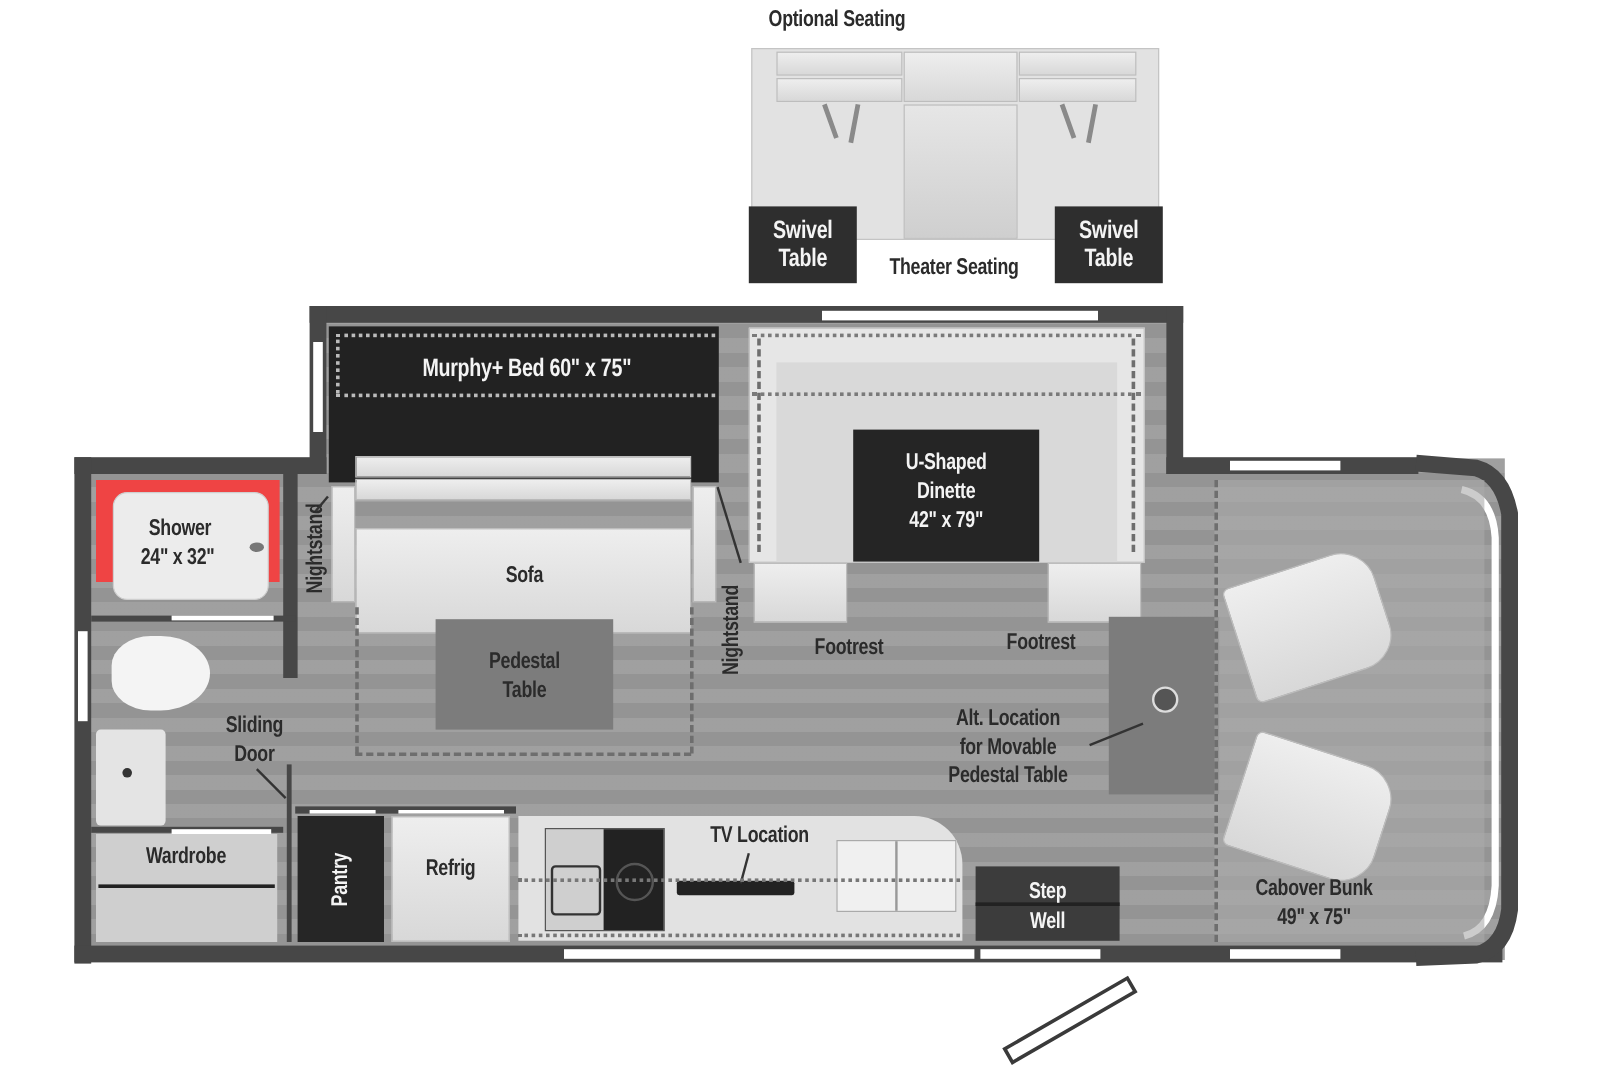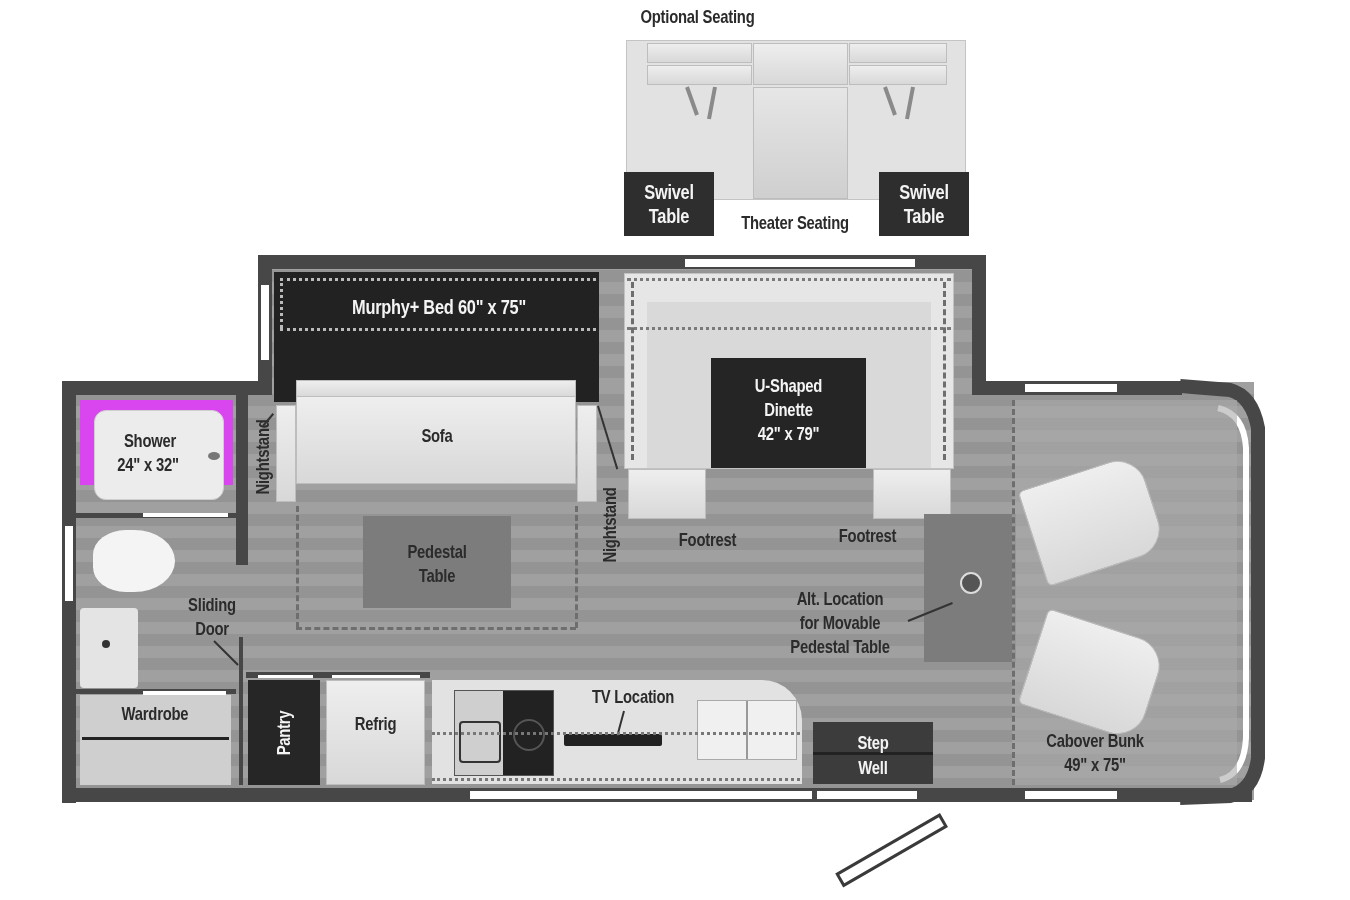--- a/index.html
+++ b/index.html
@@ -87,21 +87,21 @@
 
 <div class="dark" style="left:274px; top:272px; width:325px; height:130px; background:#222;">
   <div class="dot-h" style="left:6px; top:6px; width:316px;"></div>
   <div class="dot-h" style="left:6px; top:56px; width:316px;"></div>
   <div class="dot-v" style="left:6px; top:6px; height:50px;"></div>
   <div class="lbl white" style="left:40px; top:24px; width:250px; font-size:21px;">Murphy+ Bed 60" x 75"</div>
 </div>
 
 <div class="furn" style="left:296px; top:380px; width:280px; height:18px;"></div>
 <div class="furn" style="left:296px; top:399px; width:280px; height:18px;"></div>
-<div class="furn" style="left:296px; top:396px; width:280px; height:88px;">
+<div class="furn" style="left:296px; top:440px; width:280px; height:88px;">
   <div class="lbl" style="left:90px; top:28px; width:100px;">Sofa</div>
 </div>
 <div class="furn" style="left:276px; top:405px; width:20px; height:97px;"></div>
 <div class="furn" style="left:577px; top:405px; width:20px; height:97px;"></div>
 <div class="lbl vert" style="left:213px; top:446px; width:100px;">Nightstand</div>
 <div class="lbl vert" style="left:560px; top:514px; width:100px;">Nightstand</div>
 <div class="leader" style="left:263px; top:425px; width:16px; transform:rotate(-50deg);"></div>
 <div class="leader" style="left:598px; top:405px; width:66px; transform:rotate(73deg);"></div>
 
 <div class="dash-v" style="left:296px; top:506px; height:122px;"></div>
@@ -140,21 +140,21 @@
 
 <div class="abs" style="left:1012px; top:400px; width:225px; height:385px; background:rgba(170,170,170,0.6);"></div>
 <div class="dash-v" style="left:1012px; top:400px; height:385px;"></div>
 <div class="furn" style="left:1030px; top:470px; width:125px; height:100px; border-radius:6px 30px 30px 6px; transform:rotate(-18deg);"></div>
 <div class="furn" style="left:1030px; top:625px; width:125px; height:100px; border-radius:6px 30px 30px 6px; transform:rotate(18deg);"></div>
 <div class="lbl" style="left:1025px; top:730px; width:140px;">Cabover Bunk</div>
 <div class="lbl" style="left:1025px; top:754px; width:140px;">49" x 75"</div>
 
 <div class="wall" style="left:236px; top:395px; width:12px; height:170px;"></div>
 <div class="wall" style="left:76px; top:513px; width:170px; height:5px;"></div>
-<div class="abs" style="left:80px; top:400px; width:153px; height:85px; background:#d946ef;">
+<div class="abs" style="left:80px; top:400px; width:153px; height:85px; background:#ef4444;">
   <div class="abs" style="left:14px; top:10px; width:128px; height:88px; border:1px solid #cfcfcf; border-radius:12px; background:#ececec;"></div>
   <div class="lbl" style="left:10px; top:30px; width:120px;">Shower</div>
   <div class="lbl" style="left:8px; top:54px; width:120px;">24" x 32"</div>
   <div class="abs" style="left:128px; top:52px; width:12px; height:8px; border-radius:50%; background:#777;"></div>
 </div>
 <div class="win" style="left:143px; top:513px; width:85px; height:4px;"></div>
 <div class="abs" style="left:93px; top:530px; width:82px; height:62px; border-radius:40% 50% 50% 40%; background:#f4f4f4;"></div>
 <div class="abs" style="left:80px; top:608px; width:58px; height:80px; background:#e4e4e4; border-radius:4px;">
   <div class="abs" style="left:22px; top:32px; width:8px; height:8px; border-radius:50%; background:#333;"></div>
 </div>

